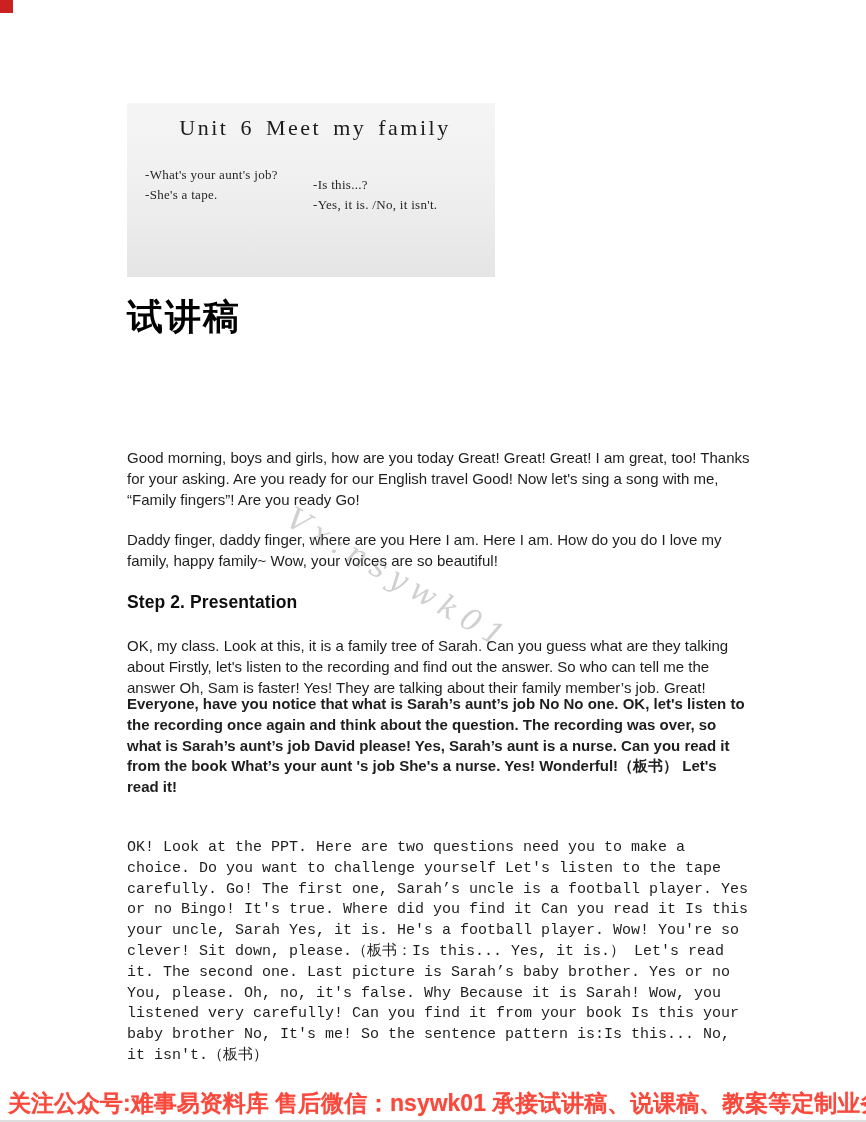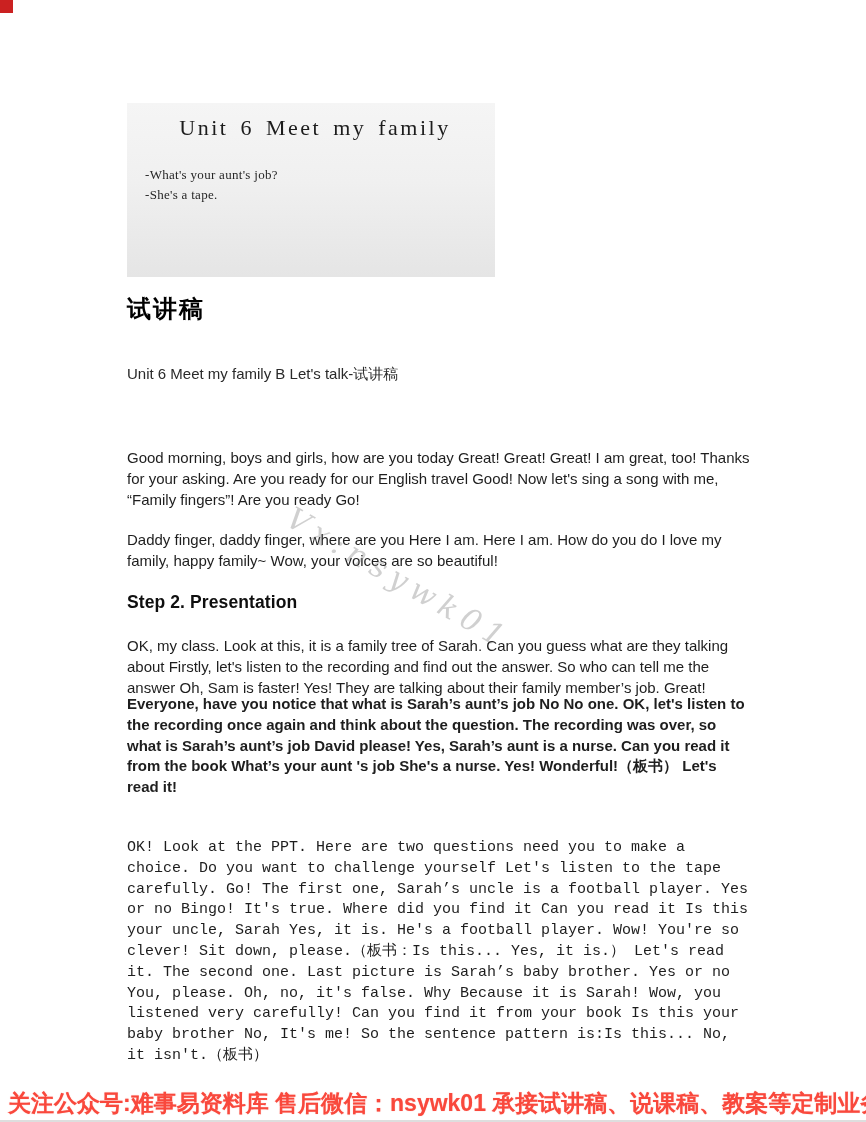--- a/index.html
+++ b/index.html
@@ -21,21 +21,21 @@
   .slide-title {
     padding-top:12px; text-align:center; font-size:22px; letter-spacing:2.5px;
     word-spacing:4px; color:#1c1c1c;
   }
   .dialogue { position:absolute; font-size:13px; line-height:20px; letter-spacing:0.3px; color:#262626; }
   .dialogue.left  { left:18px;  top:62px; }
   .dialogue.right { left:186px; top:72px; }
   
   .doc-heading {
     position:absolute; left:127px; top:293px; font-family:"DejaVu Serif","Liberation Serif",serif;
-    font-size:24px; font-weight:700; color:#000; letter-spacing:2px;
+    font-size:36px; font-weight:700; color:#000; letter-spacing:2px;
   }
   .subtitle {
     position:absolute; left:127px; top:365px; font-size:15px; color:#2a2a2a;
   }
   .step {
     position:absolute; left:127px; font-size:17.5px; font-weight:700; color:#0f0f0f;
     letter-spacing:0.1px;
   }
   .step1 { top:404px; }
   .step2 { top:592px; }
@@ -69,25 +69,28 @@
 <div class="page">
 
   <div class="corner-mark"></div>
 
   <figure class="slide">
     <div class="slide-title">Unit 6 Meet my family</div>
     <div class="dialogue left">
       <div>-What's your aunt's job?</div>
       <div>-She's a tape.</div>
     </div>
+    <div class="dialogue right">
+      <div>-Is this...?</div>
+      <div>-Yes, it is. /No, it isn't.</div>
+    </div>
   </figure>
 
   <h1 class="doc-heading">试讲稿</h1>
 
-  <p class="subtitle">Unit 6 Meet my family B Let's talk-试讲稿</p>
 
   <p class="para p2">Daddy finger, daddy finger, where are you Here I am. Here I am. How do you do I love my family, happy family~ Wow, your voices are so beautiful!</p>
   <p class="para p1">Good morning, boys and girls, how are you today Great! Great! Great! I am great, too! Thanks for your asking. Are you ready for our English travel Good! Now let's sing a song with me, “Family fingers”! Are you ready Go!</p>
 
   <h2 class="step step2">Step 2. Presentation</h2>
   <p class="para p3">OK, my class. Look at this, it is a family tree of Sarah. Can you guess what are they talking about Firstly, let's listen to the recording and find out the answer. So who can tell me the answer Oh, Sam is faster! Yes! They are talking about their family member’s job. Great!</p>
   <p class="para p4">Everyone, have you notice that what is Sarah’s aunt’s job No No one. OK, let's listen to the recording once again and think about the question. The recording was over, so what is Sarah’s aunt’s job David please! Yes, Sarah’s aunt is a nurse. Can you read it from the book What’s your aunt 's job She's a nurse. Yes! Wonderful!（板书） Let's read it!</p>
   <p class="para p5">OK! Look at the PPT. Here are two questions need you to make a choice. Do you want to challenge yourself Let's listen to the tape carefully. Go! The first one, Sarah’s uncle is a football player. Yes or no Bingo! It's true. Where did you find it Can you read it Is this your uncle, Sarah Yes, it is. He's a football player. Wow! You're so clever! Sit down, please.（板书：Is this... Yes, it is.） Let's read it. The second one. Last picture is Sarah’s baby brother. Yes or no You, please. Oh, no, it's false. Why Because it is Sarah! Wow, you listened very carefully! Can you find it from your book Is this your baby brother No, It's me! So the sentence pattern is:Is this... No, it isn't.（板书）</p>
 
   <div class="watermark">Vx:nsywk01</div>

